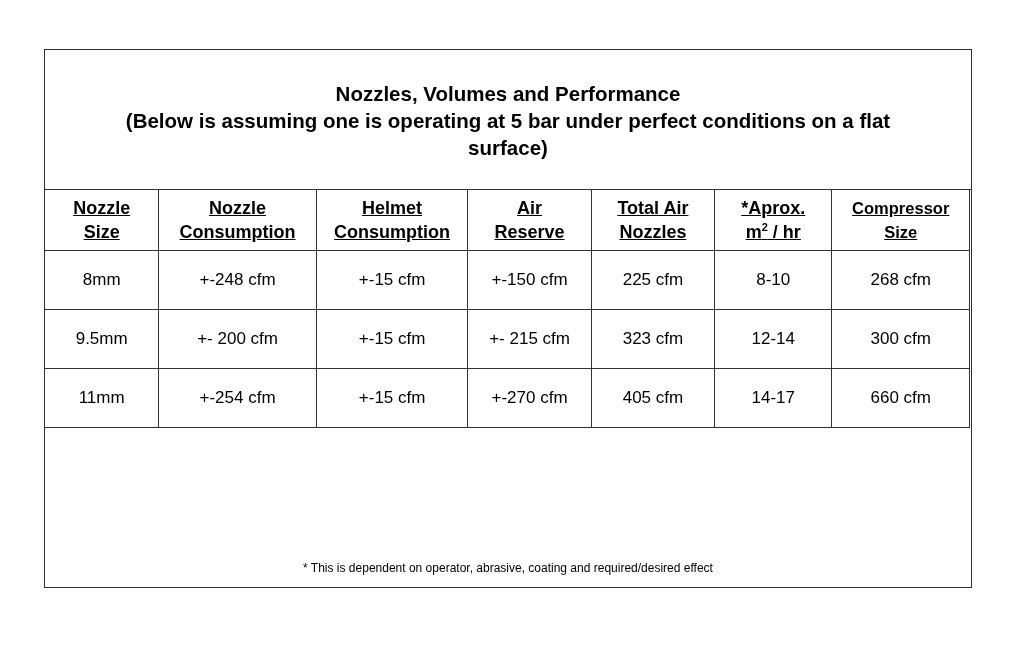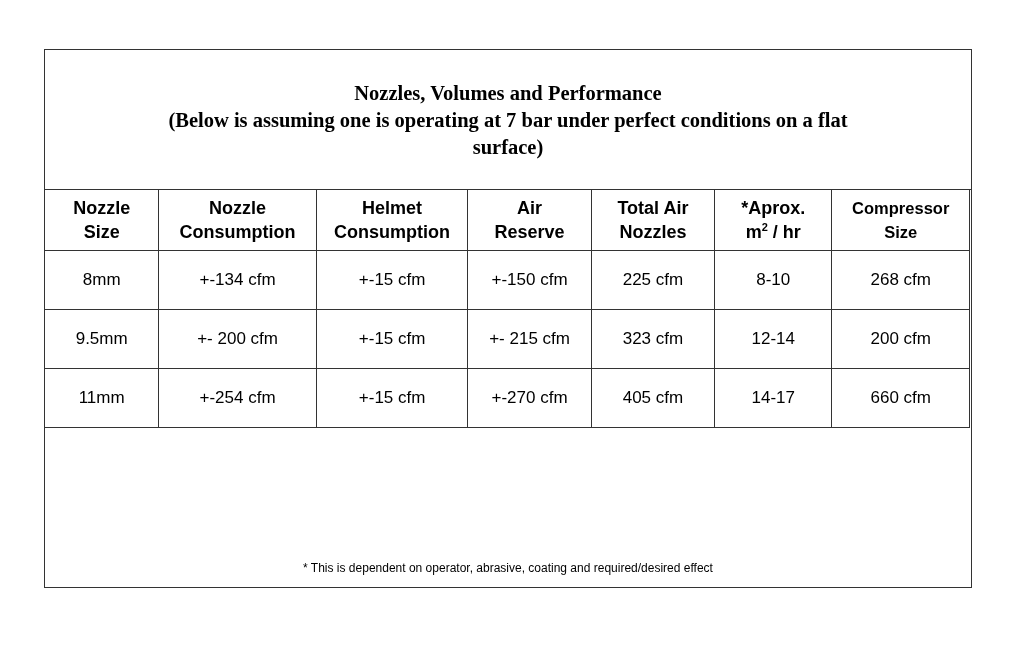--- a/index.html
+++ b/index.html
@@ -37,40 +37,40 @@
       align-items: center;
       justify-content: center;
       text-align: center;
       font-weight: bold;
       font-size: 20.5px;
       line-height: 27px;
       padding-top: 2px;
     }
     .title-block .line {
       display: block;
-      font-family: Liberation Serif, serif;
     }
     table.grid {
       position: absolute;
       left: -1px;
       top: 139px;
       border-collapse: collapse;
       table-layout: fixed;
     }
     table.grid td, table.grid th {
       border: 1px solid #333333;
       text-align: center;
       vertical-align: middle;
       padding: 0;
     }
     table.grid th {
       font-weight: bold;
       font-size: 18px;
       line-height: 24px;
       height: 60px;
+      text-decoration: underline;
     }
     table.grid th .compressor {
       font-size: 16.5px;
     }
     table.grid td {
       font-size: 17px;
       height: 58px;
     }
     .footnote {
       position: absolute;
@@ -89,21 +89,21 @@
       vertical-align: 7px;
     }
   </style>
 </head>
 <body>
 
 <div class="sheet">
 
   <div class="title-block">
     <span class="line">Nozzles, Volumes and Performance</span>
-    <span class="line">(Below is assuming one is operating at 7 bar under perfect conditions on a flat</span>
+    <span class="line">(Below is assuming one is operating at 5 bar under perfect conditions on a flat</span>
     <span class="line">surface)</span>
   </div>
 
   <table class="grid">
     <colgroup>
       <col style="width:115px">
       <col style="width:158px">
       <col style="width:152px">
       <col style="width:124px">
       <col style="width:124px">
@@ -138,35 +138,35 @@
         </th>
         <th>
           <div class="compressor">Compressor</div>
           <div class="compressor">Size</div>
         </th>
       </tr>
     </thead>
     <tbody>
       <tr>
         <td>8mm</td>
-        <td>+-134 cfm</td>
+        <td>+-248 cfm</td>
         <td>+-15 cfm</td>
         <td>+-150 cfm</td>
         <td>225 cfm</td>
         <td>8-10</td>
         <td>268 cfm</td>
       </tr>
       <tr>
         <td>9.5mm</td>
         <td>+- 200 cfm</td>
         <td>+-15 cfm</td>
         <td>+- 215 cfm</td>
         <td>323 cfm</td>
         <td>12-14</td>
-        <td>200 cfm</td>
+        <td>300 cfm</td>
       </tr>
       <tr>
         <td>11mm</td>
         <td>+-254 cfm</td>
         <td>+-15 cfm</td>
         <td>+-270 cfm</td>
         <td>405 cfm</td>
         <td>14-17</td>
         <td>660 cfm</td>
       </tr>

